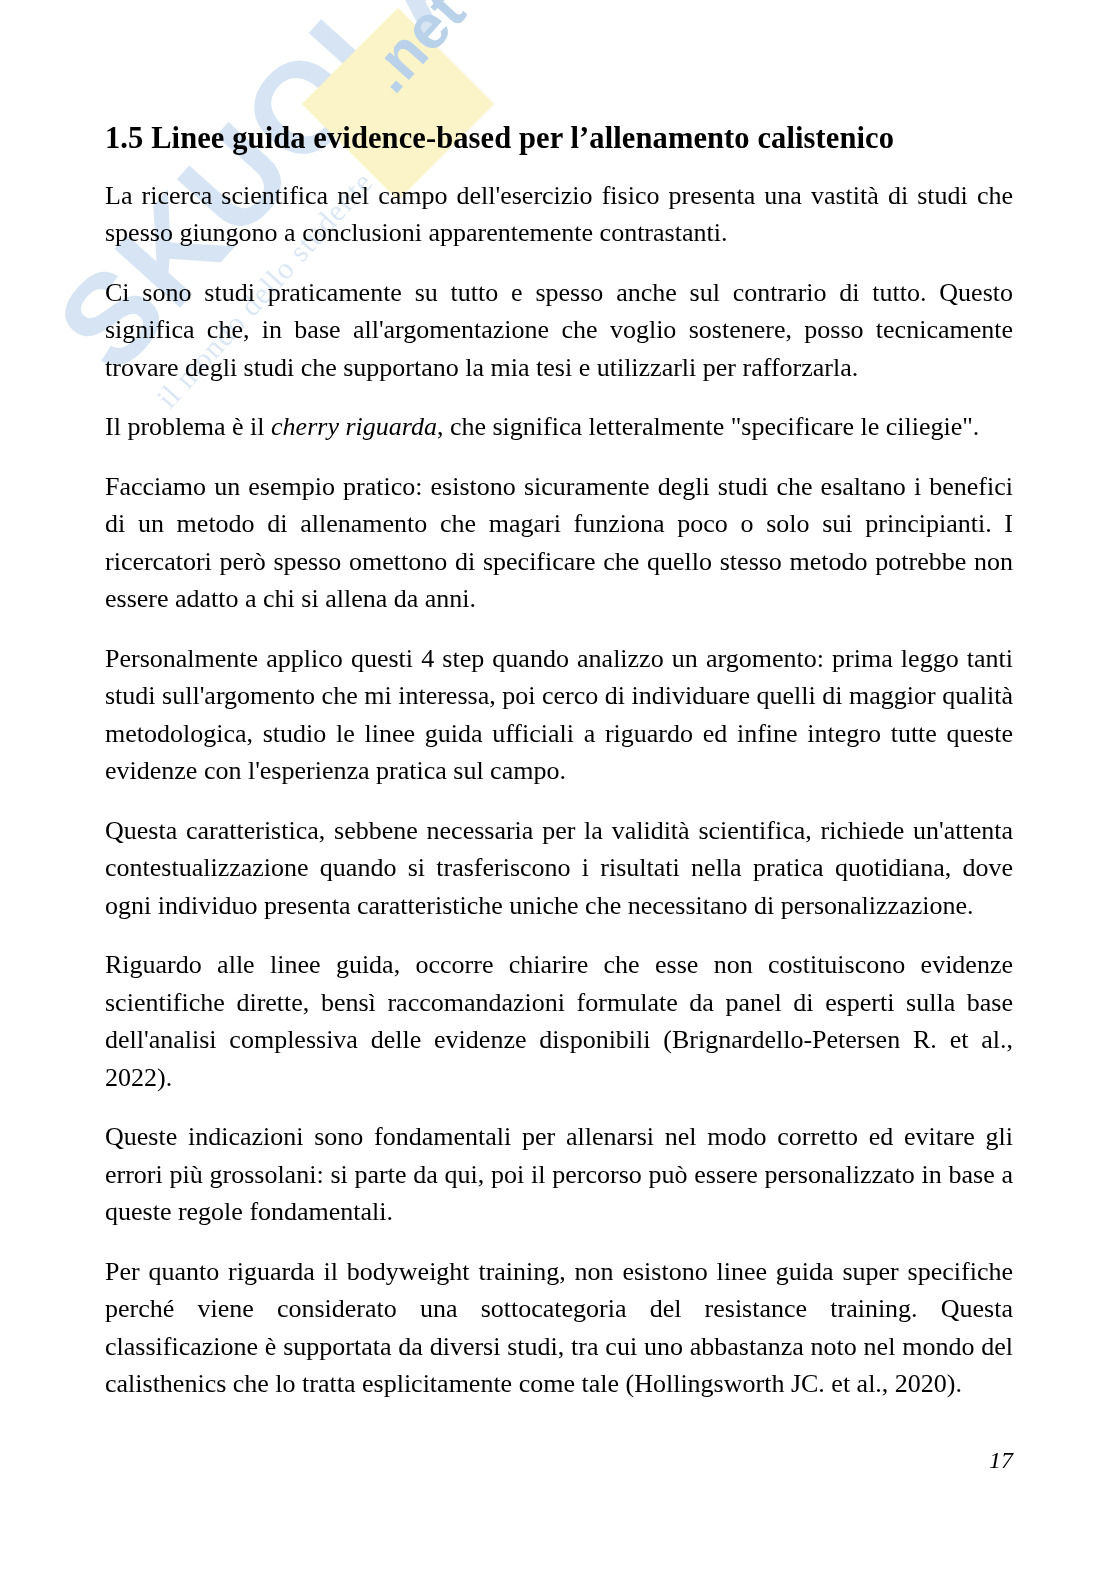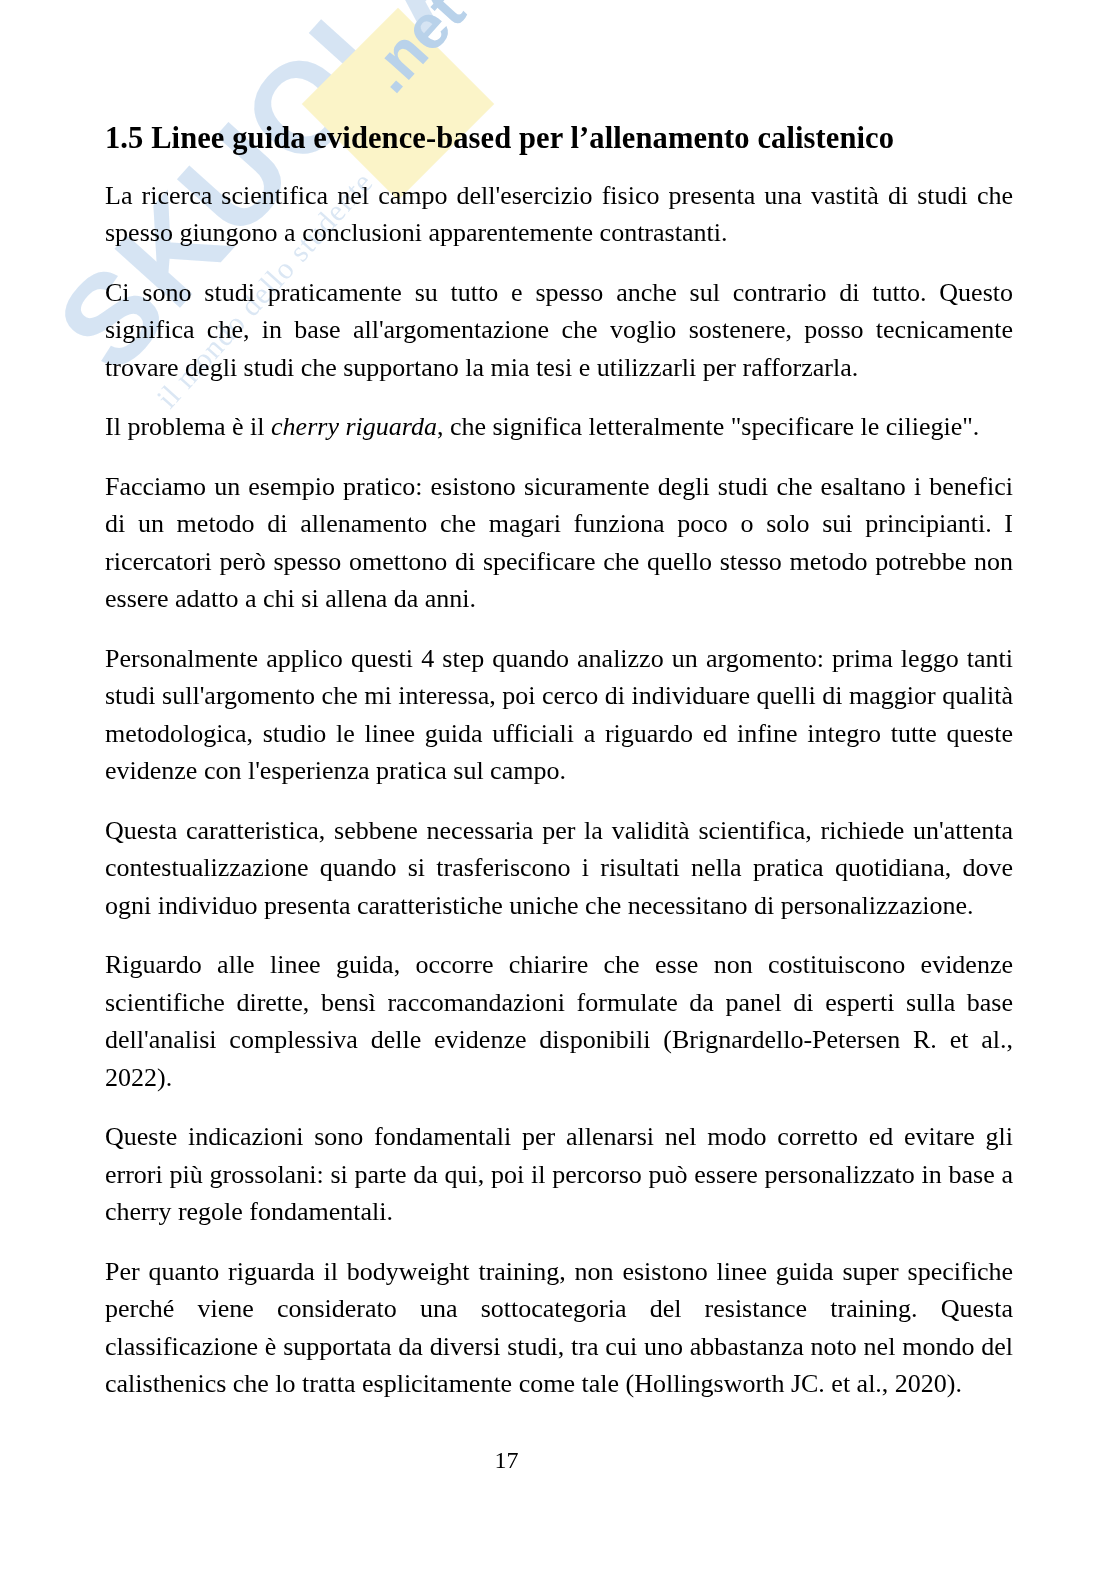--- a/index.html
+++ b/index.html
@@ -116,24 +116,25 @@
 
   .italic {
     font-style: italic;
   }
 
   .page-number {
     position: absolute;
     left: 0;
     top: 1448px;
     width: 1013px;
-    text-align: center;
+    text-align: right;
     font-size: 24px;
     line-height: 1;
     z-index: 2;
+    font-style: italic;
   }
 </style>
 </head>
 <body>
 
 <div class="page">
 
   <div class="watermark">
     <div class="wm-word">SKUOLA</div>
     <div class="wm-diamond"></div>
@@ -154,21 +155,21 @@
 
     <p class="para">Facciamo un esempio pratico: esistono sicuramente degli studi che esaltano i benefici di un metodo di allenamento che magari funziona poco o solo sui principianti. I ricercatori però spesso omettono di specificare che quello stesso metodo potrebbe non essere adatto a chi si allena da anni.</p>
 
     <p class="para">Personalmente applico questi 4 step quando analizzo un argomento: prima leggo tanti studi sull'argomento che mi interessa, poi cerco di individuare quelli di maggior qualità metodologica, studio le linee guida ufficiali a riguardo ed infine integro tutte queste evidenze con l'esperienza pratica sul campo.</p>
 
 
     <p class="para">Questa caratteristica, sebbene necessaria per la validità scientifica, richiede un'attenta contestualizzazione quando si trasferiscono i risultati nella pratica quotidiana, dove ogni individuo presenta caratteristiche uniche che necessitano di personalizzazione.</p>
 
     <p class="para">Riguardo alle linee guida, occorre chiarire che esse non costituiscono evidenze scientifiche dirette, bensì raccomandazioni formulate da panel di esperti sulla base dell'analisi complessiva delle evidenze disponibili (Brignardello-Petersen R. et al., 2022).</p>
 
-    <p class="para">Queste indicazioni sono fondamentali per allenarsi nel modo corretto ed evitare gli errori più grossolani: si parte da qui, poi il percorso può essere personalizzato in base a cherry regole fondamentali.</p>
+    <p class="para">Queste indicazioni sono fondamentali per allenarsi nel modo corretto ed evitare gli errori più grossolani: si parte da qui, poi il percorso può essere personalizzato in base a queste regole fondamentali.</p>
 
     <p class="para">Per quanto riguarda il bodyweight training, non esistono linee guida super specifiche perché viene considerato una sottocategoria del resistance training. Questa classificazione è supportata da diversi studi, tra cui uno abbastanza noto nel mondo del calisthenics che lo tratta esplicitamente come tale (Hollingsworth JC. et al., 2020).</p>
 
   </div>
 
   <div class="page-number">17</div>
 
 </div>
 
 </body></html>

